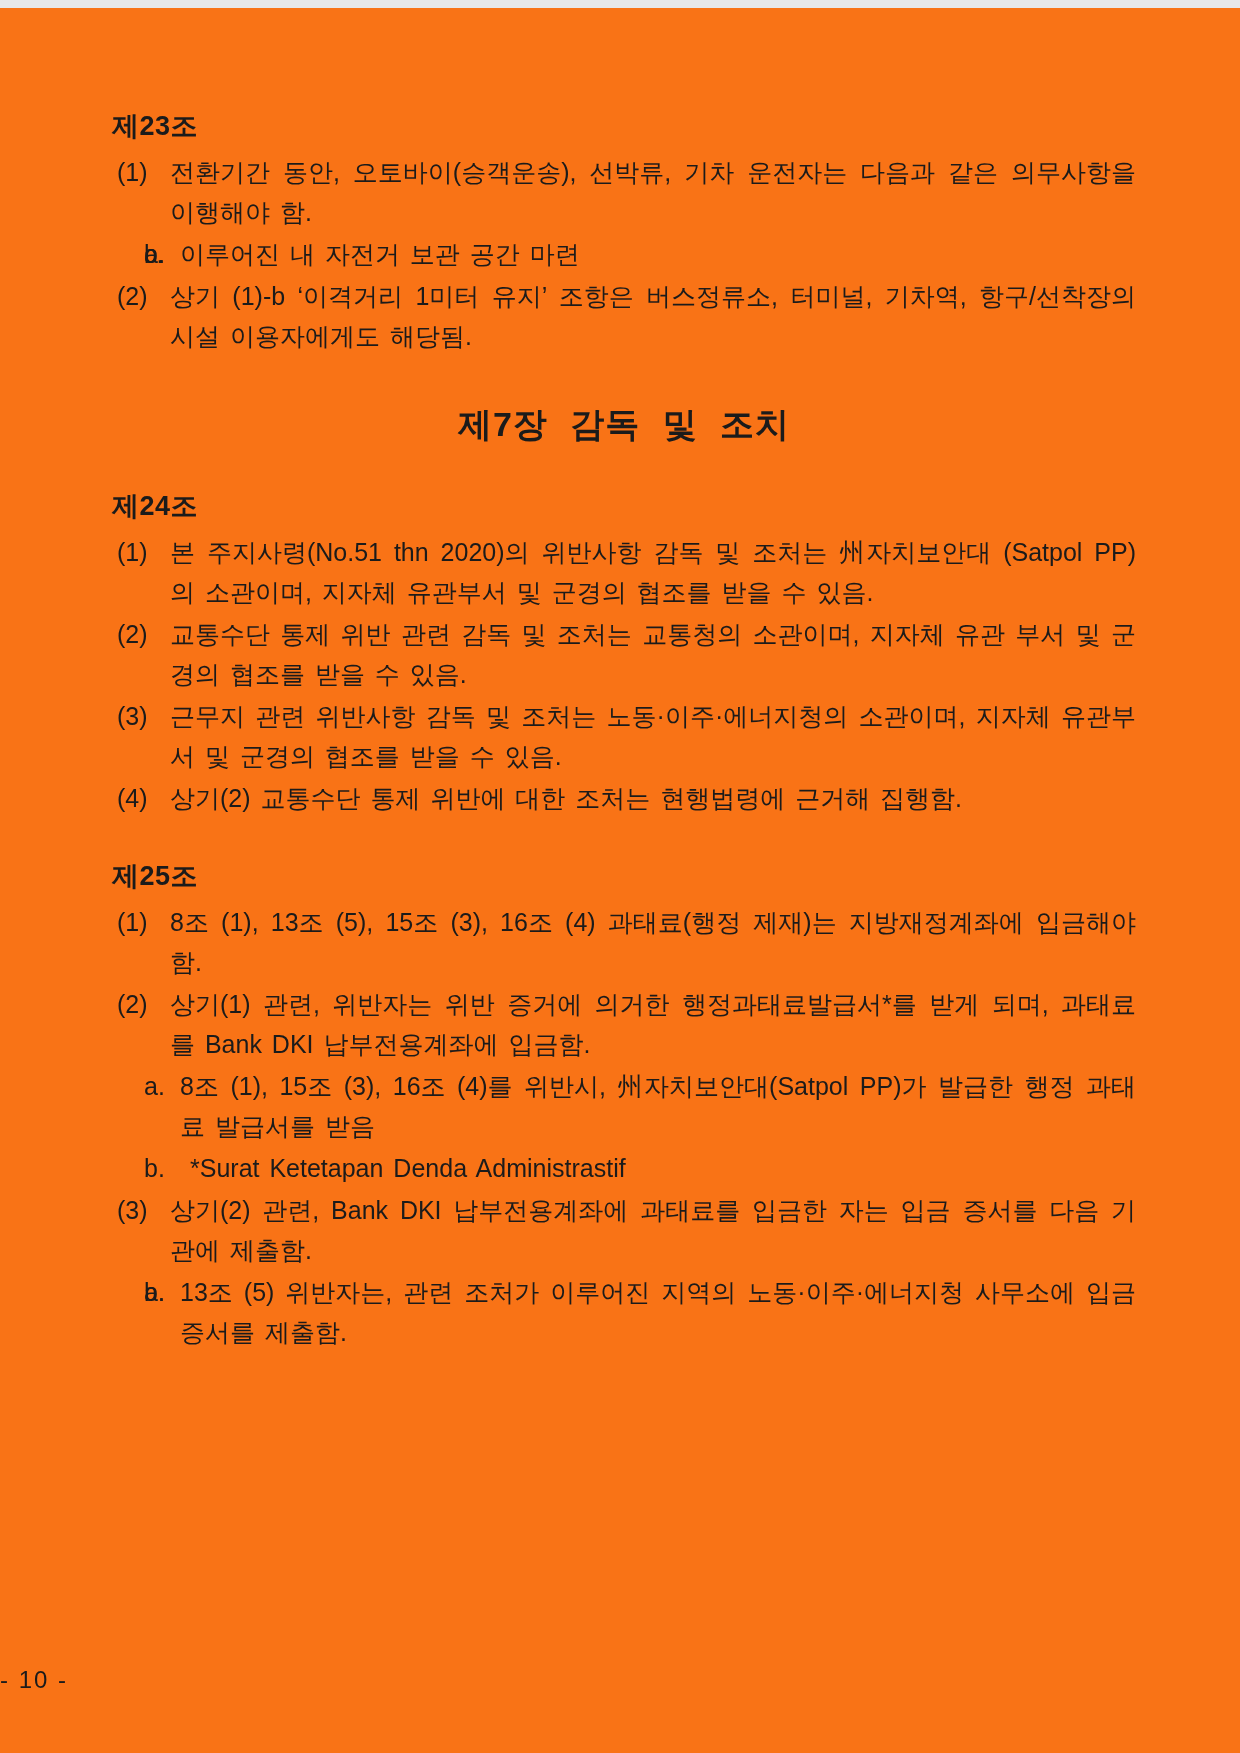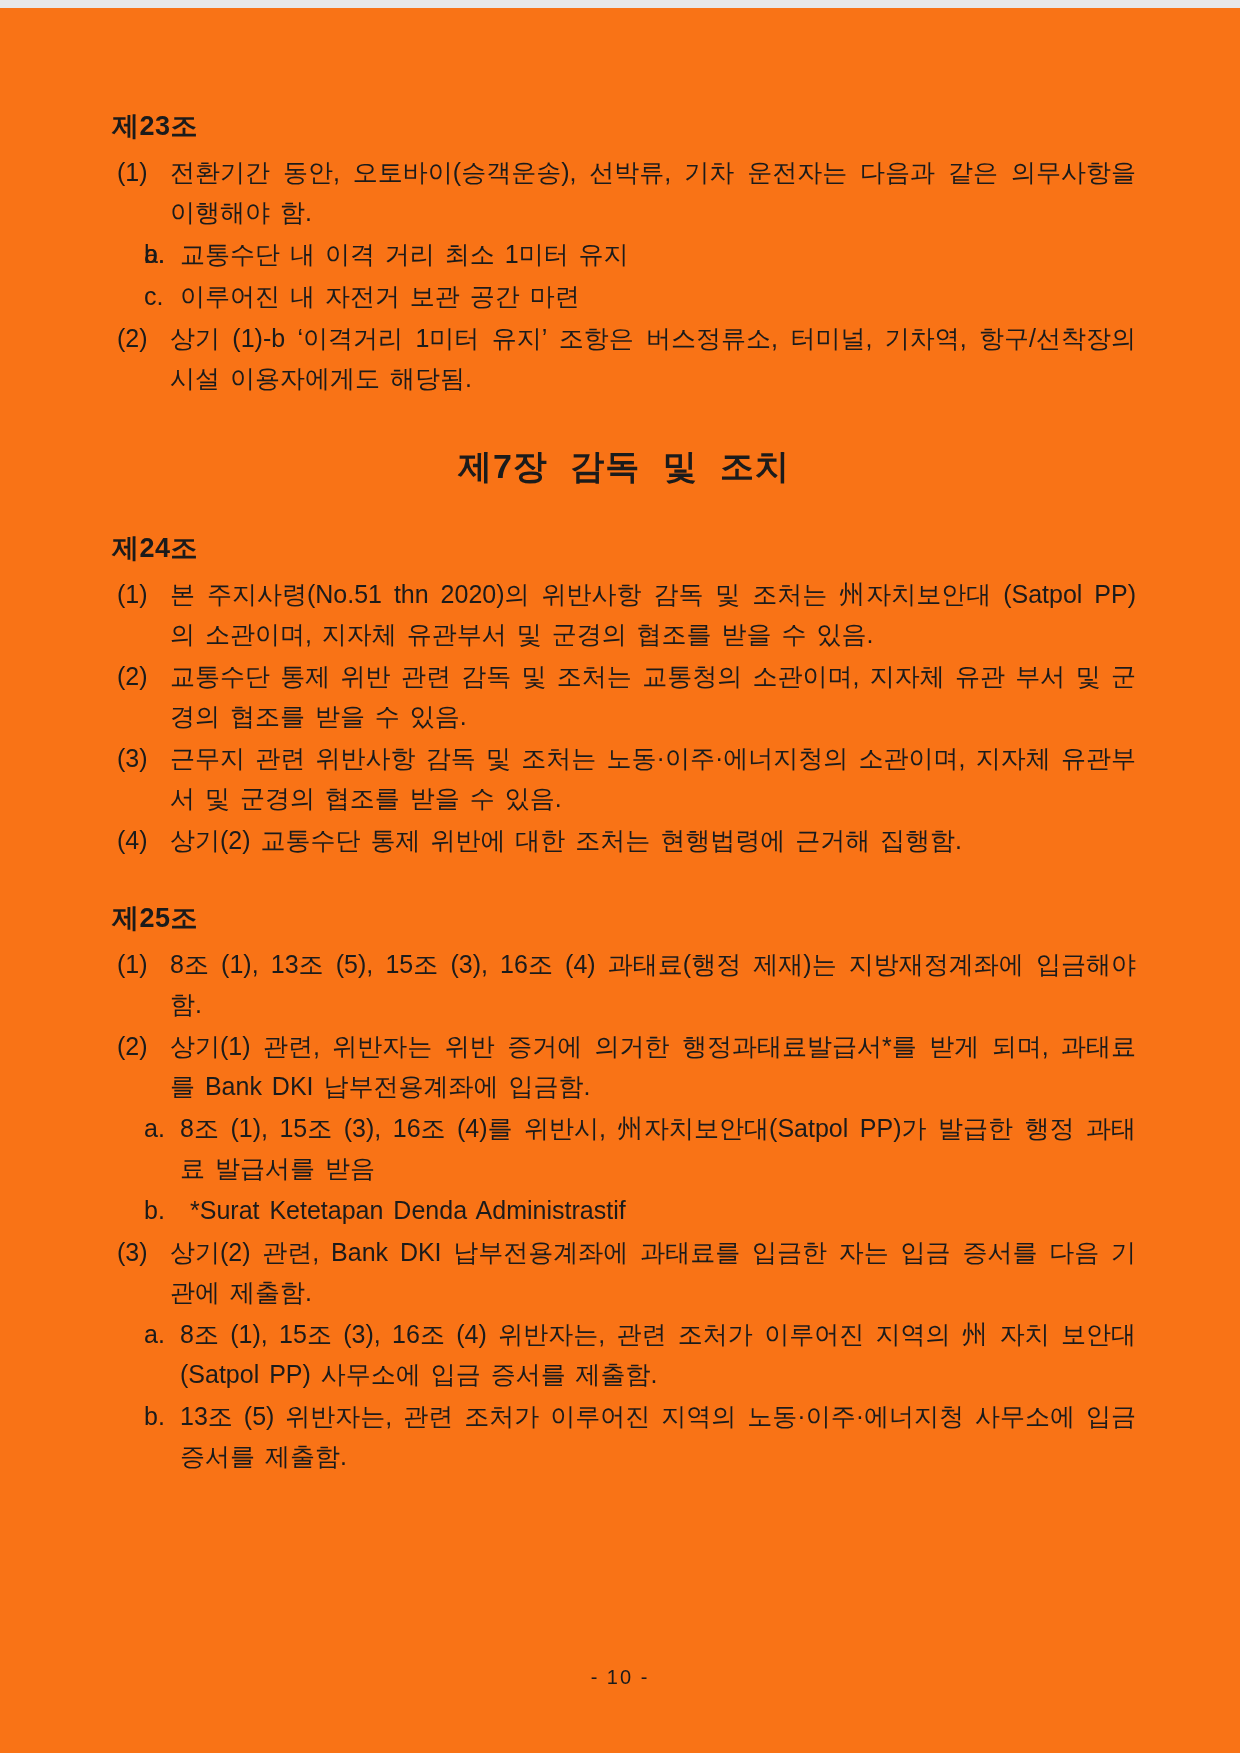--- a/index.html
+++ b/index.html
@@ -51,43 +51,42 @@
     line-height: 40px;
     margin: 48px 0 46px 0;
     word-spacing: 12px;
     letter-spacing: 1px;
   }
   .page-footer {
     position: absolute;
     top: 1658px;
     left: 0;
     width: 100%;
-    text-align: center;
-    font-size: 20px;
+    text-align: left;
+    font-size: 24px;
     letter-spacing: 2px;
     color: #1b1b1b;
   }
 </style>
 </head>
 <body>
 
 <div class="page">
 
   <div class="section">
     <h2 class="article-heading">제23조</h2>
     <div class="item l1">
       <span class="marker">(1)</span>
       <span class="text">전환기간 동안, 오토바이(승객운송), 선박류, 기차 운전자는 다음과 같은 의무사항을 이행해야 함.</span>
     </div>
     <div class="item l2">
       <span class="marker">a.</span>
     </div>
     <div class="item l2">
       <span class="marker">b.</span>
-      <span class="text">교통수단 내 이격 거리 최소 1미터 유지</span>
     </div>
     <div class="item l2">
       <span class="marker">c.</span>
       <span class="text">이루어진 내 자전거 보관 공간 마련</span>
     </div>
     <div class="item l1">
       <span class="marker">(2)</span>
       <span class="text">상기 (1)-b ‘이격거리 1미터 유지’ 조항은 버스정류소, 터미널, 기차역, 항구/선착장의 시설 이용자에게도 해당됨.</span>
     </div>
   </div>
@@ -131,21 +130,20 @@
     <div class="item l2">
       <span class="marker">b.</span>
     </div>
     <div class="note-line">*Surat Ketetapan Denda Administrastif</div>
     <div class="item l1">
       <span class="marker">(3)</span>
       <span class="text">상기(2) 관련, Bank DKI 납부전용계좌에 과태료를 입금한 자는 입금 증서를 다음 기관에 제출함.</span>
     </div>
     <div class="item l2">
       <span class="marker">a.</span>
-      <span class="text">8조 (1), 15조 (3), 16조 (4) 위반자는, 관련 조처가 이루어진 지역의 州 자치 보안대(Satpol PP) 사무소에 입금 증서를 제출함.</span>
     </div>
     <div class="item l2">
       <span class="marker">b.</span>
       <span class="text">13조 (5) 위반자는, 관련 조처가 이루어진 지역의 노동·이주·에너지청 사무소에 입금 증서를 제출함.</span>
     </div>
   </div>
 
   <div class="page-footer">- 10 -</div>
 
 </div>

